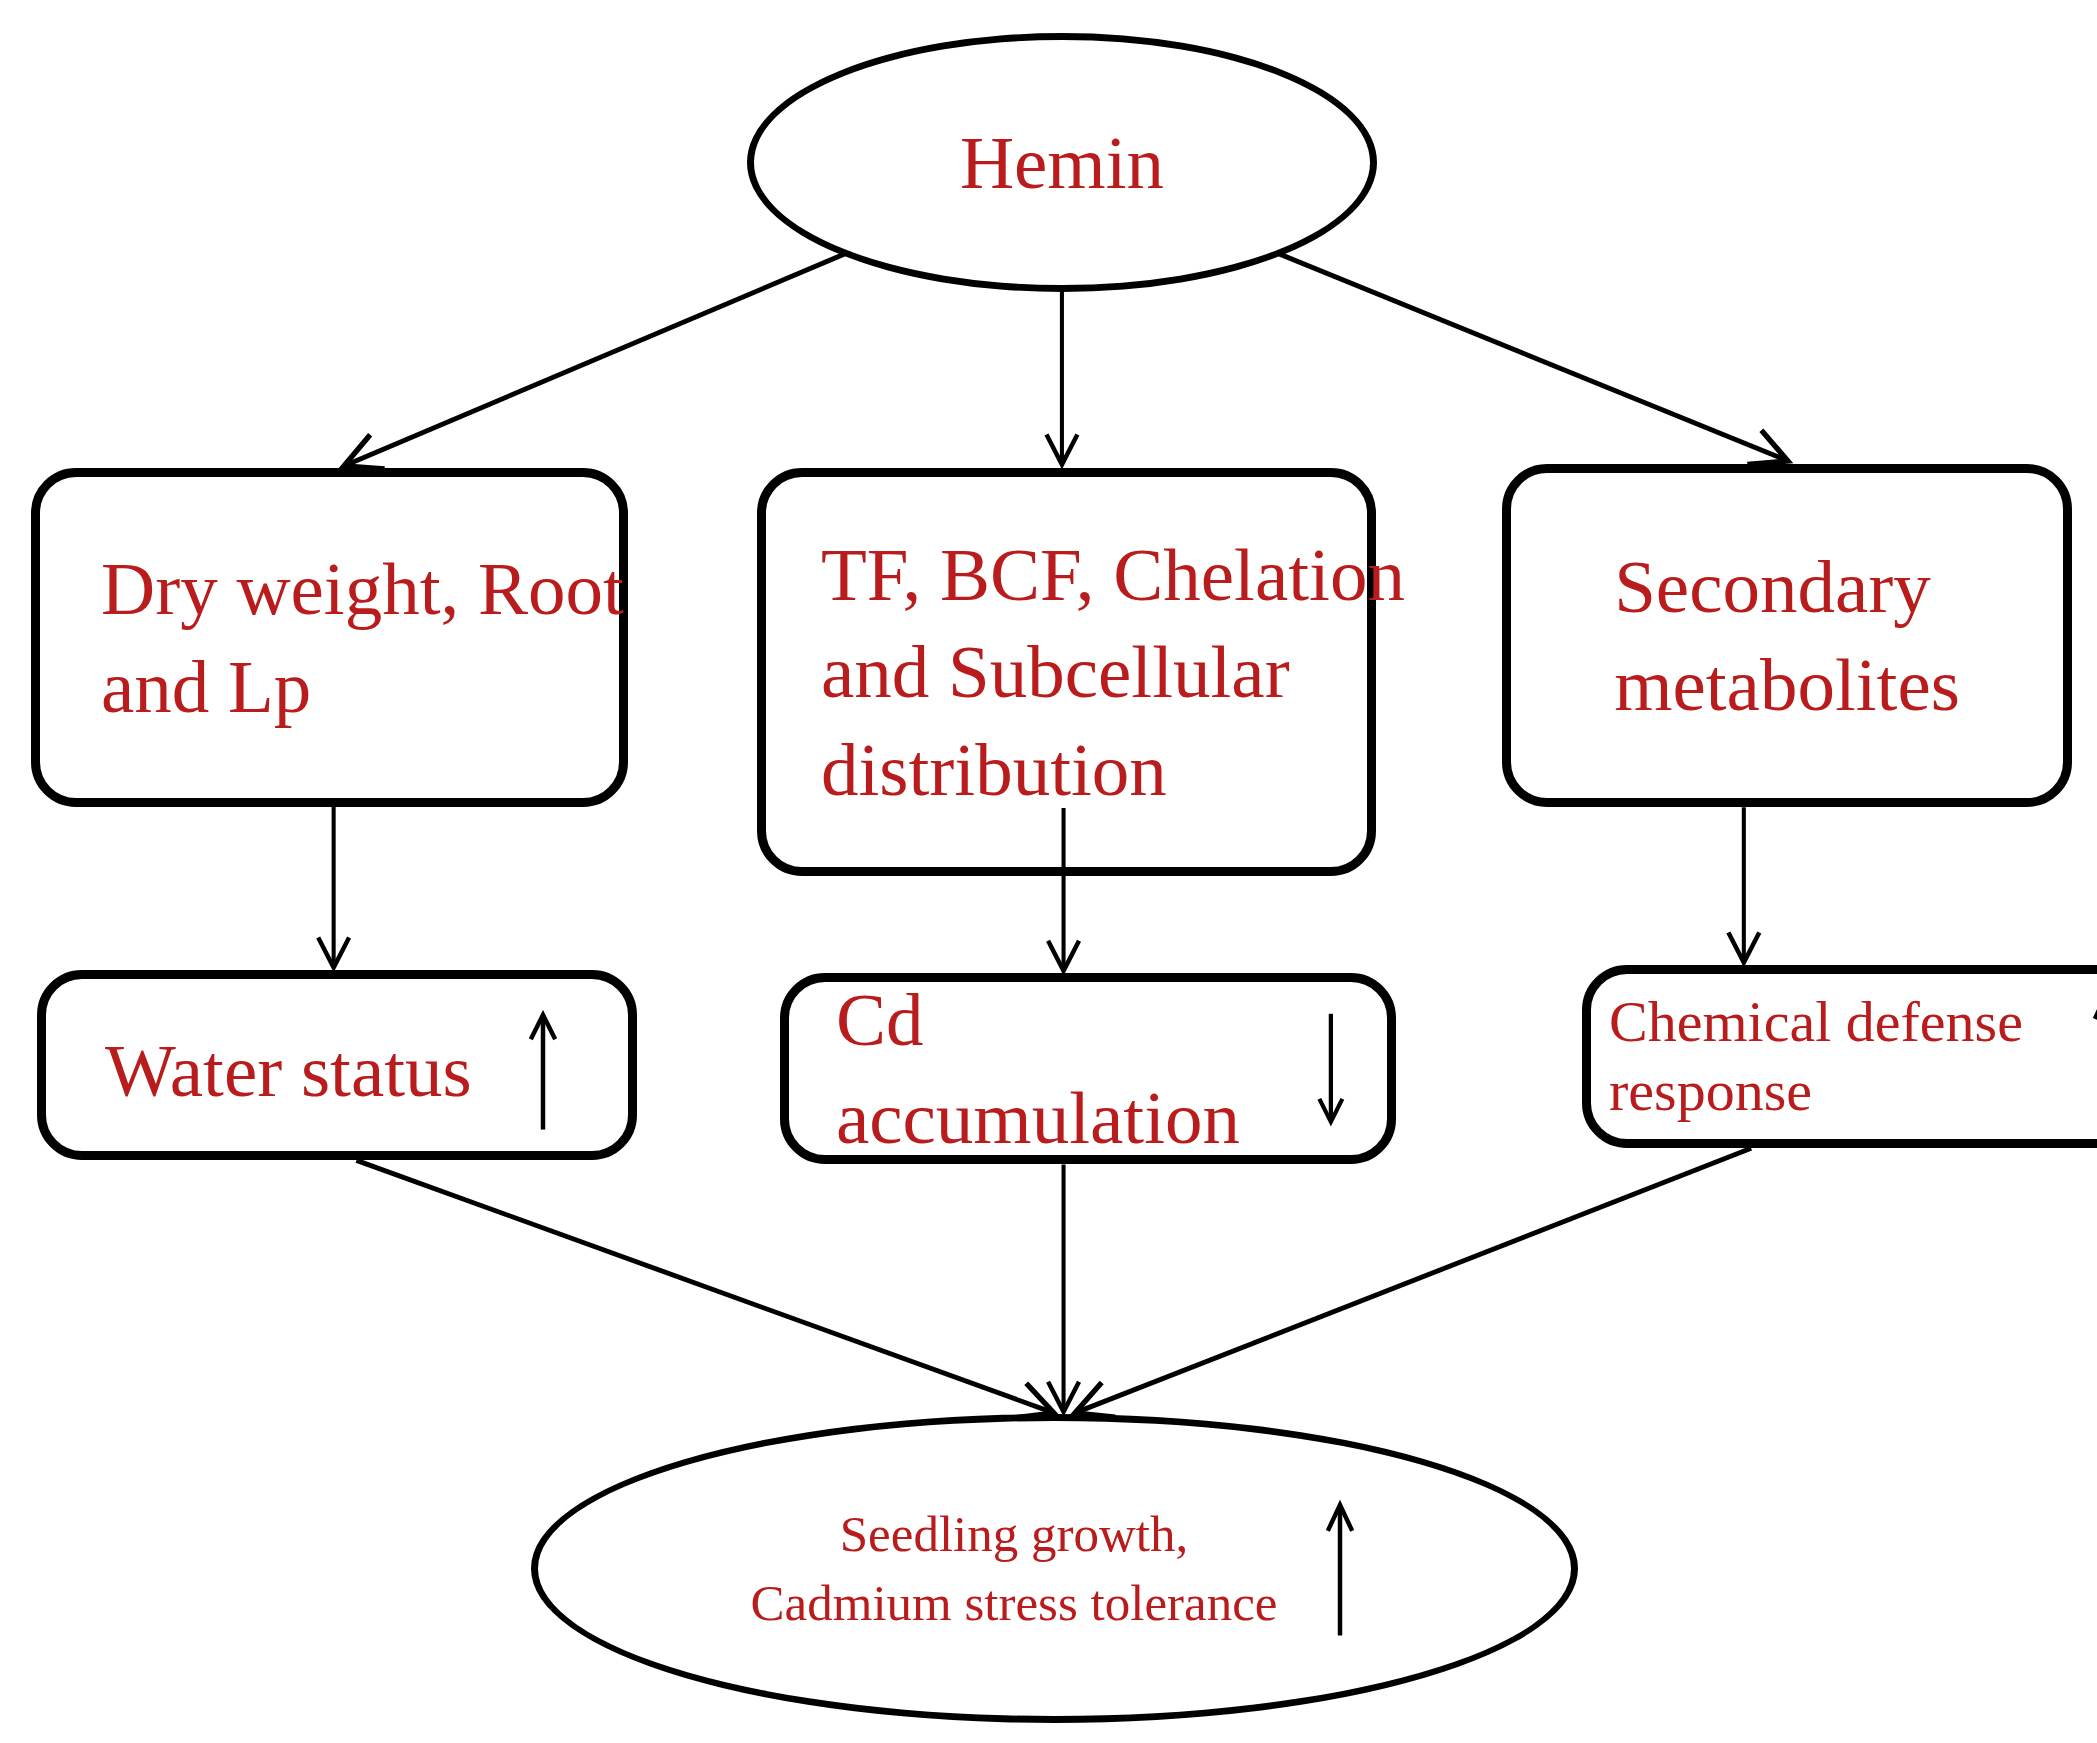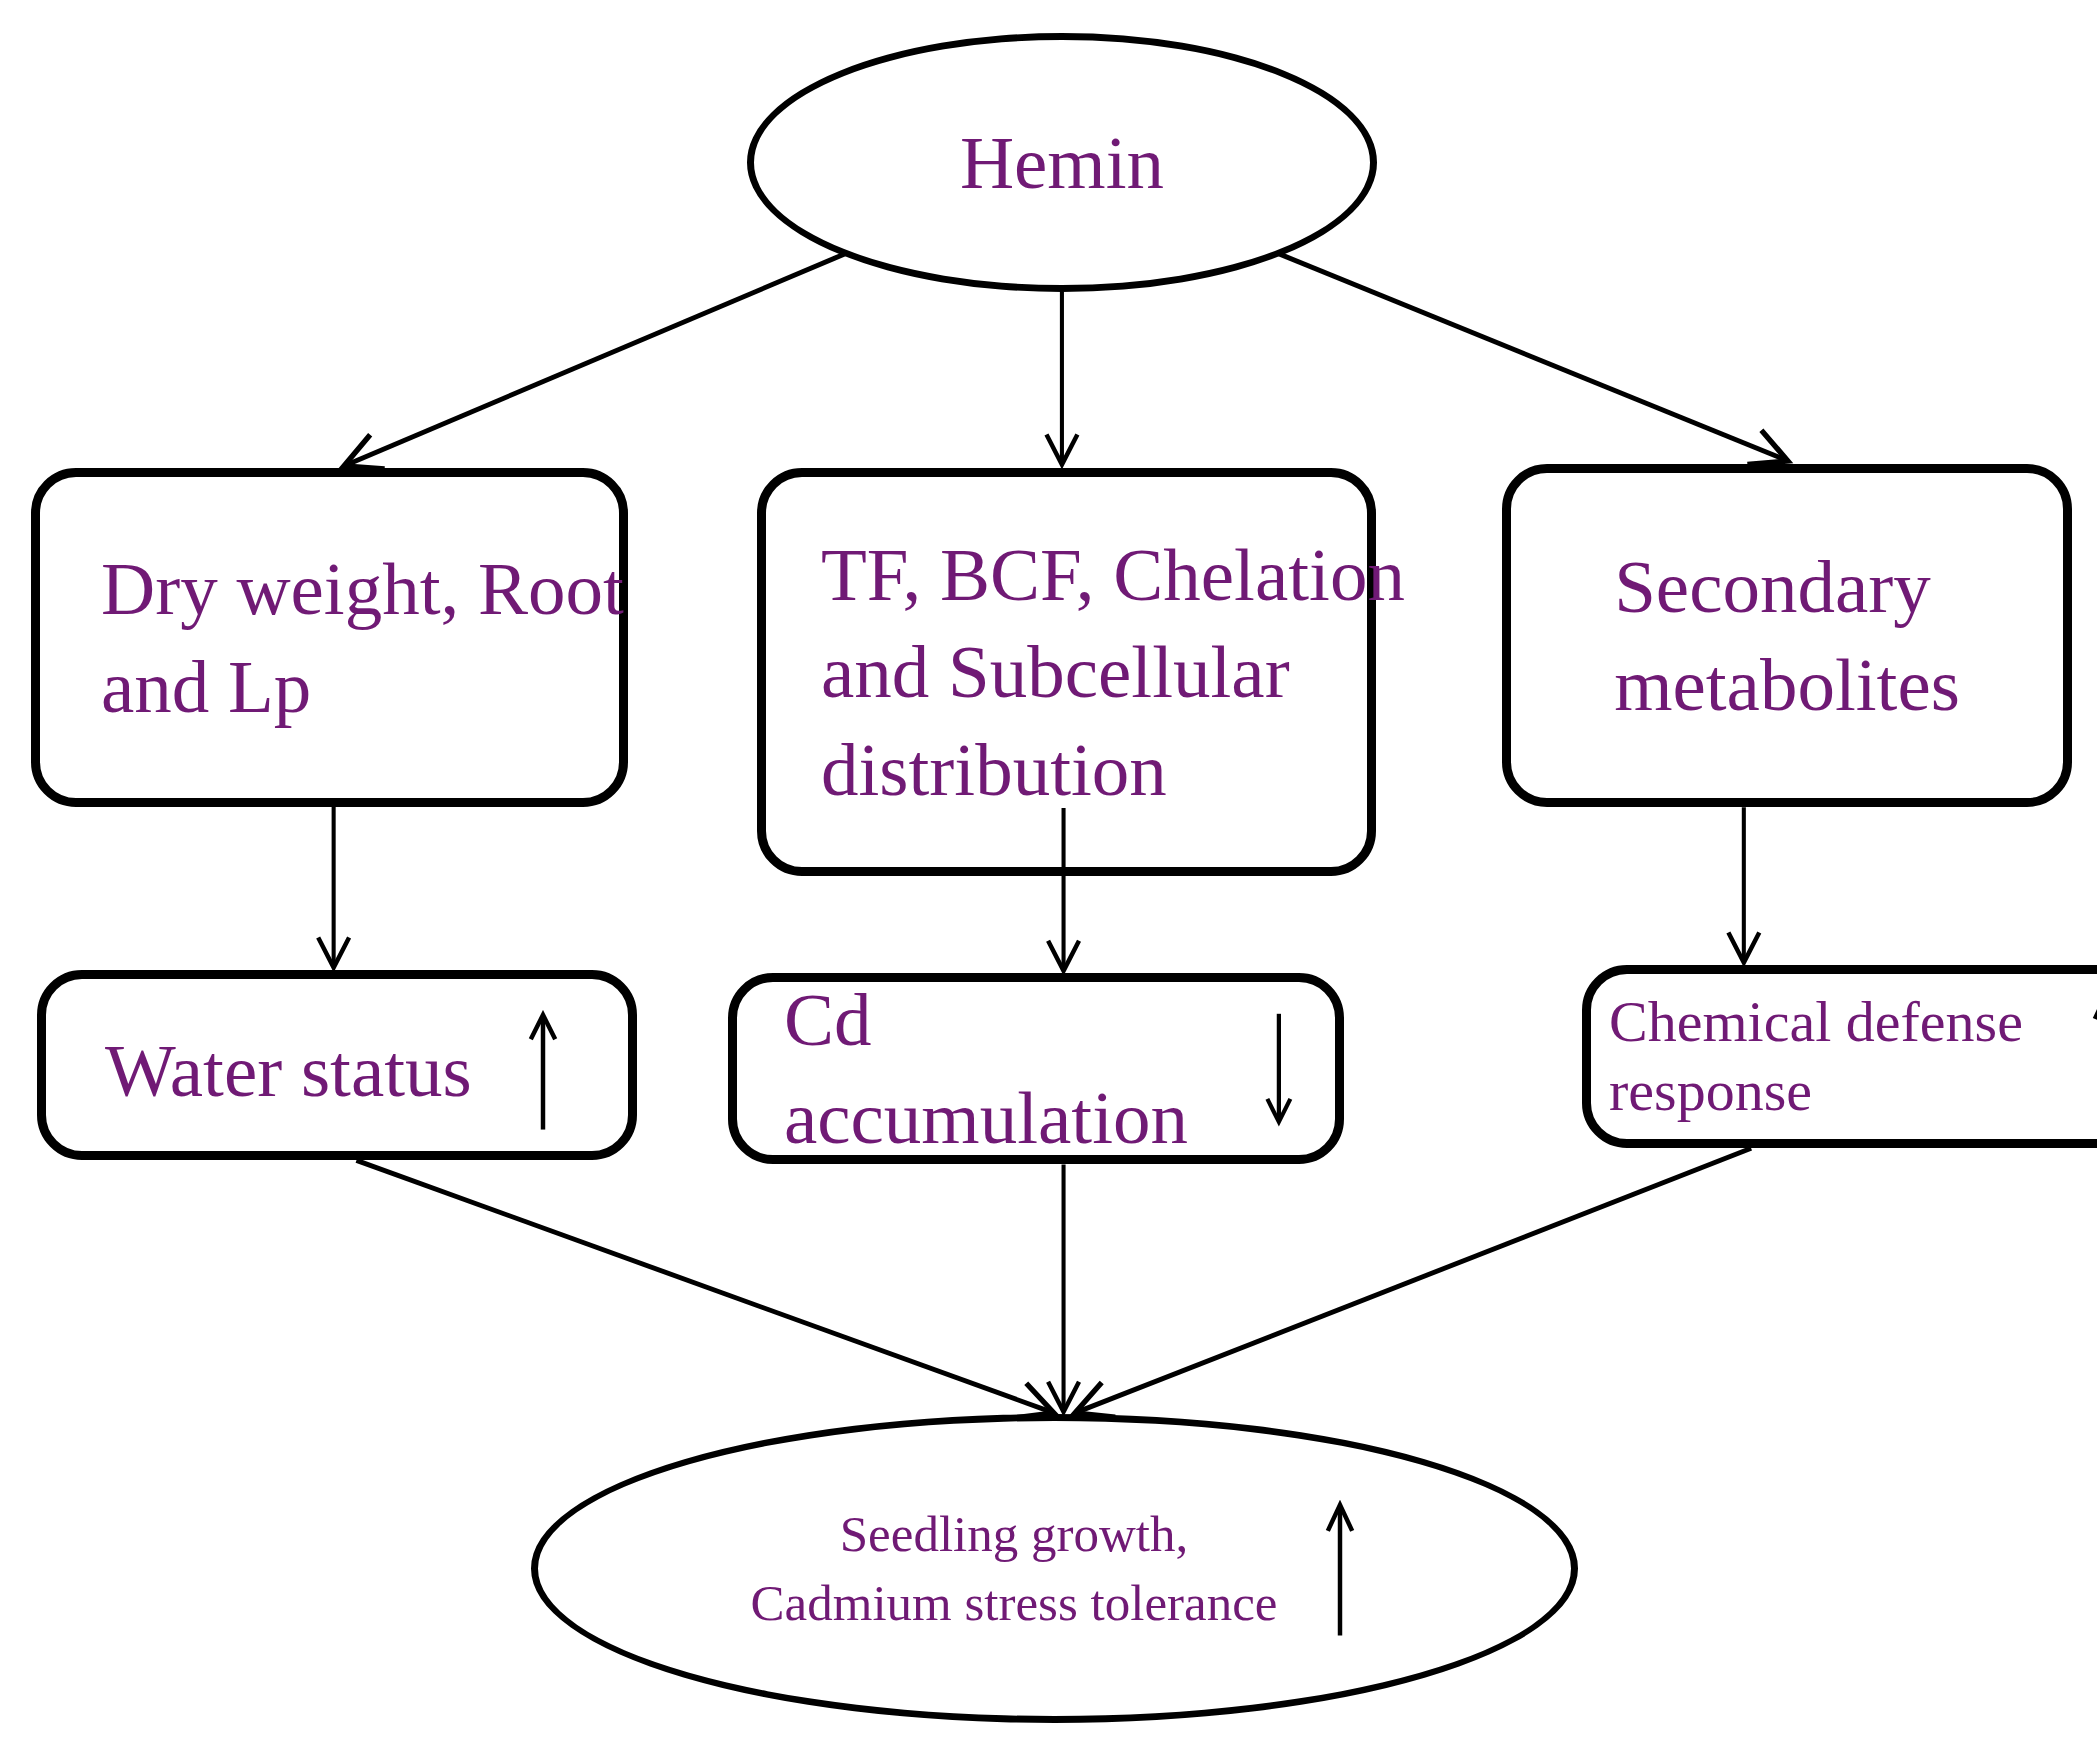--- a/index.html
+++ b/index.html
@@ -2,21 +2,21 @@
 <html style="font-size:13px"><head>
 <meta charset="utf-8">
 <style>
   html, body { margin: 0; padding: 0; background: #ffffff; }
   .canvas {
     position: relative;
     width: 2097px;
     height: 1743px;
     background: #ffffff;
     font-family: "Liberation Serif", "DejaVu Serif", serif;
-    color: #701a75;
+    color: #b91c1c;
     overflow: hidden;
   }
   .node {
     position: absolute;
     box-sizing: border-box;
     background: #ffffff;
     border: 9px solid #000000;
     border-radius: 45px;
     display: flex;
     align-items: center;
@@ -34,21 +34,21 @@
   .trend path { stroke: #000000; stroke-width: 5.5; fill: none; }
   .connectors { position: absolute; left: 0; top: 0; pointer-events: none; }
 
   
   .n-hemin   { left: 747px;  top: 33px;   width: 630px;  height: 259px; }
   .n-physio  { left: 31px;   top: 468px;  width: 597px;  height: 339px; padding: 0 0 0 61px; }
   .n-accum   { left: 757px;  top: 468px;  width: 619px;  height: 408px; padding: 0 0 0 55px; }
   .n-second  { left: 1502px; top: 464px;  width: 570px;  height: 343px; justify-content: center; }
   .n-water   { left: 37px;   top: 970px; width: 600px;  height: 190px; padding: 11px 0 0 59px; }
   .n-water .trend { margin-left: 53px; }
-  .n-cd      { left: 728px;  top: 973px; width: 616px;  height: 191px; padding: 0 39px 0 47px; justify-content: space-between; }
+  .n-cd      { left: 780px;  top: 973px; width: 616px;  height: 191px; padding: 0 39px 0 47px; justify-content: space-between; }
   .n-chem    { left: 1582px; top: 965px; width: 575px;  height: 183px; padding: 0 23px 0 18px; justify-content: space-between; font-size: 58px; line-height: 1.18; }
   .n-outcome { left: 531px;  top: 1414px; width: 1047px; height: 309px; font-size: 51px; line-height: 1.35; }
   .n-outcome .trend { margin-left: 45px; }
 </style>
 </head>
 <body>
 
 <div class="canvas">
 
   <div class="node ellipse n-hemin">

